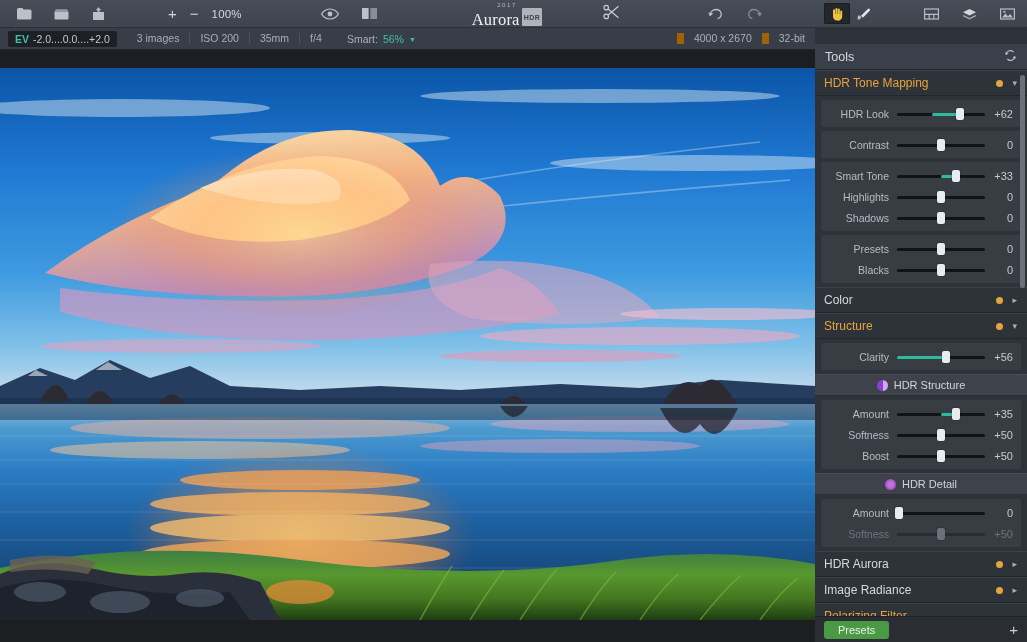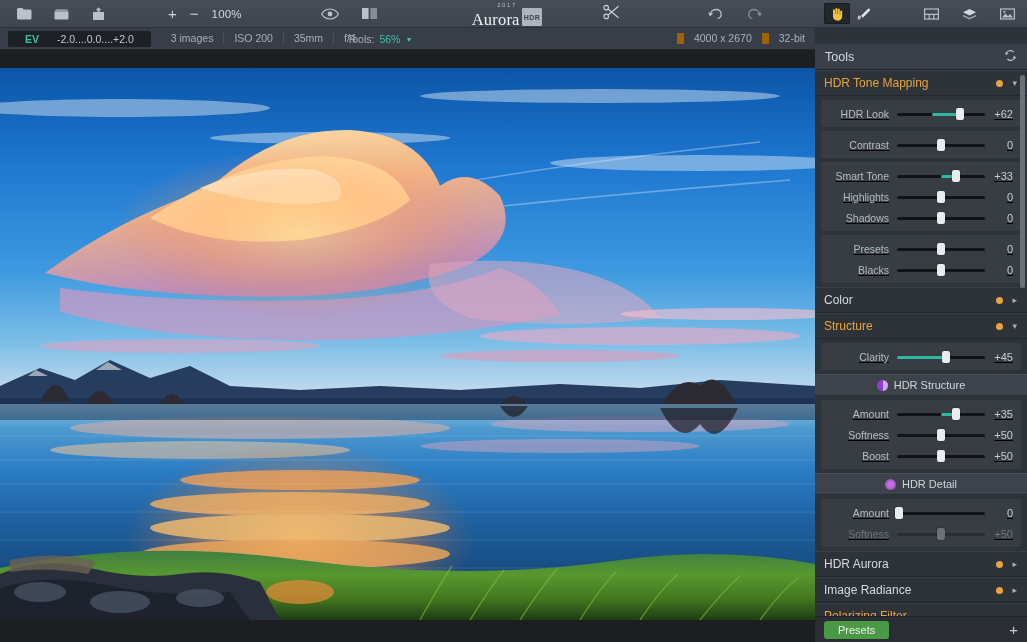--- a/index.html
+++ b/index.html
@@ -37,22 +37,22 @@
   .tb-cut { position: absolute; left: 603px; }
   .tb-hist { position: absolute; left: 705px; display: flex; align-items: center; gap: 20px; }
 
   
   .infobar {
     position: absolute; left: 0; top: 28px; width: 815px; height: 22px;
     background: #383e47; border-bottom: 1px solid #23272d;
     display: flex; align-items: center; font-size: 10.5px; color: #a8aeb6;
   }
   .ev-chip {
-    background: #1d2025; height: 16px; display: flex; align-items: center; gap: 18px;
-    padding: 0 17px; margin-left: 8px; border-radius: 2px;
+    background: #1d2025; height: 16px; display: flex; align-items: center; gap: 4px;
+    padding: 0 7px; margin-left: 8px; border-radius: 2px;
   }
   .ev-key { color: #3fbfa8; font-weight: bold; font-size: 10.5px; }
   .ev-val { color: #c2c7ce; font-size: 10.5px; }
   .meta { display: flex; align-items: center; }
   .meta span { padding: 0 10px; border-left: 1px solid #4c525b; line-height: 11px; }
   .meta span:first-child { border-left: none; padding-left: 20px; }
   .zoomgrp { position: absolute; left: 347px; display: flex; align-items: center; gap: 5px; }
   .zoomgrp .zl { color: #aab0b8; }
   .zoomgrp .zv { color: #3fbfa8; }
   .zoomgrp .zc { color: #3fbfa8; font-size: 7px; position: relative; top: 1px;}
@@ -89,21 +89,21 @@
     height: 26px; display: flex; align-items: center; justify-content: space-between;
     padding: 0 10px 0 9px; background: #2e3339;
     border-bottom: 1px solid #23272c; border-top: 1px solid #3a4047; cursor: pointer;
   }
   .sec-hdr .name { font-size: 12px; color: #d4d9df; }
   .sec-hdr.on .name { color: #e8a33d; }
   .sec-right { display: flex; align-items: center; gap: 9px; }
   .dot { width: 7px; height: 7px; border-radius: 50%; background: #e8a33d; display: inline-block; }
   .chev { color: #a9afb7; font-size: 9px; line-height: 9px; }
 
-  .grp { background: #383d44; margin: 4px 6px; border-radius: 2px; padding: 3px 0; text-decoration: underline; }
+  .grp { background: #383d44; margin: 4px 6px; border-radius: 2px; padding: 3px 0; }
 
   .row { display: flex; align-items: center; height: 21px; padding: 0 8px 0 0; }
   .row .lab { width: 76px; text-align: right; font-size: 10.5px; color: #b6bcc3; padding-right: 8px;
               white-space: nowrap; }
   .row .val { width: 28px; text-align: right; font-size: 11px; color: #c5cad0; }
   .row.dis .lab, .row.dis .val { color: #6e747c; }
 
   .track { position: relative; flex: 1; height: 12px; }
   .track .bar { position: absolute; left: 0; right: 0; top: 5px; height: 3px; background: #111316;
                 border-radius: 2px; }
@@ -211,21 +211,21 @@
       <span class="ev-key">EV</span>
       <span class="ev-val">-2.0....0.0....+2.0</span>
     </div>
     <div class="meta">
       <span>3 images</span>
       <span>ISO 200</span>
       <span>35mm</span>
       <span>f/4</span>
     </div>
     <div class="zoomgrp">
-      <span class="zl">Tools:</span>
+      <span class="zl">Smart:</span>
       <span class="zv">56%</span>
       <span class="zc">▼</span>
     </div>
     <div class="dims">
       <span>4000 x 2670</span>
       <span>32-bit</span>
     </div>
   </div>
 
   <div class="canvas">
@@ -517,21 +517,21 @@
           </span>
         </div>
         <div class="grp">
           <div class="row">
             <span class="lab">Clarity</span>
             <span class="track">
               <span class="bar"></span>
               <span class="fill" style="left:0%;width:56%;"></span>
               <span class="knob" style="left:56%"></span>
             </span>
-            <span class="val">+45</span>
+            <span class="val">+56</span>
           </div>
         </div>
         <div class="subhdr">
           <span class="sub-ico" style="background: linear-gradient(90deg, rgb(139, 63, 208) 50%, rgb(208, 168, 240) 50%);"></span>
           <span>HDR Structure</span>
         </div>
         <div class="grp">
           <div class="row">
             <span class="lab">Amount</span>
             <span class="track">

